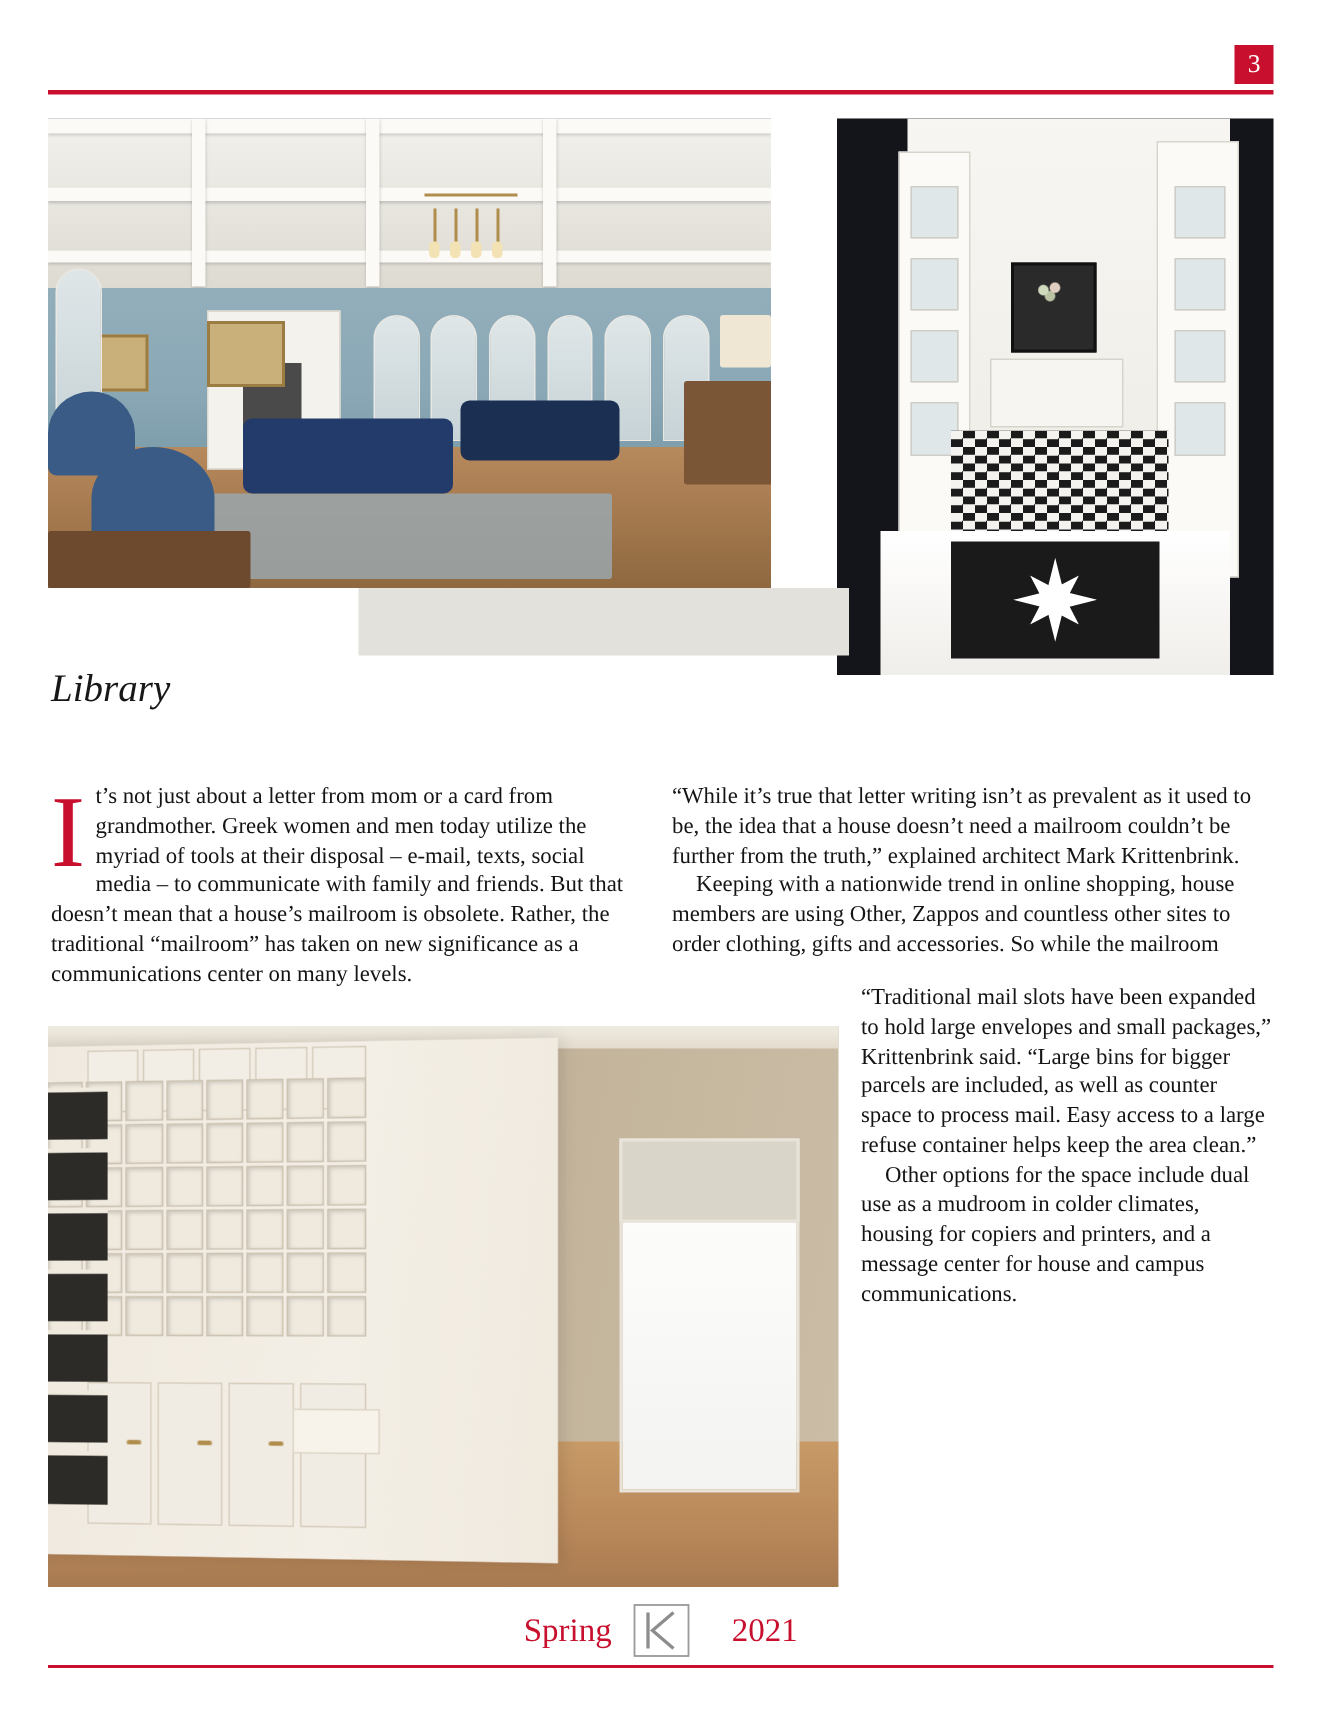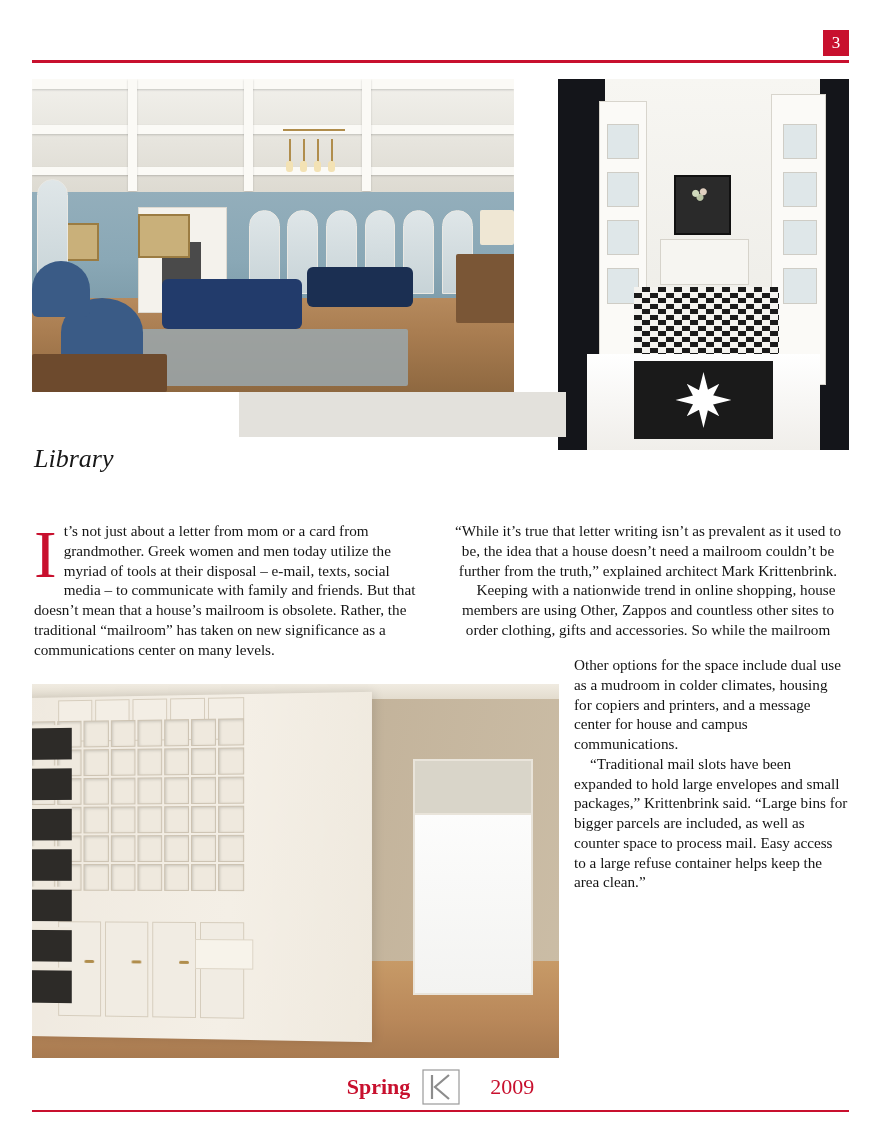--- a/index.html
+++ b/index.html
@@ -244,21 +244,20 @@
     line-height: 0.80;
     color: #c8102e;
     padding: 4px 7px 0 0;
     margin-top: 2px;
   }
 
   .col-right-top {
     top: 521px;
     left: 448px;
     width: 400px;
-    text-align: center;
   }
   .col-right-bottom {
     top: 655px;
     left: 574px;
     width: 274px;
   }
 
   
   .photo-mailroom {
     position: absolute;
@@ -369,21 +368,21 @@
   }
   .footer-text {
     position: absolute;
     left: 0; right: 0;
     bottom: 12px;
     text-align: center;
     font-family: "Liberation Serif", serif;
     font-size: 22px;
     color: #c8102e;
   }
-  .footer-season { margin-right: 36px; font-weight: bold; }
+  .footer-season { margin-right: 36px; }
   .footer-year { margin-left: 44px; }
   .footer-logo {
     position: absolute;
     left: 50%;
     transform: translateX(-50%);
     bottom: 6px;
     width: 40px;
     height: 38px;
   }
 </style>
@@ -476,22 +475,22 @@
     <span class="dropcap">I</span>
     <p>t’s not just about a letter from mom or a card from grandmother. Greek women and men today utilize the myriad of tools at their disposal – e-mail, texts, social media – to communicate with family and friends. But that doesn’t mean that a house’s mailroom is obsolete. Rather, the traditional “mailroom” has taken on new significance as a communications center on many levels.</p>
   </div>
 
   <div class="col col-right-top">
     <p>“While it’s true that letter writing isn’t as prevalent as it used to be, the idea that a house doesn’t need a mailroom couldn’t be further from the truth,” explained architect Mark Krittenbrink.</p>
     <p>Keeping with a nationwide trend in online shopping, house members are using Other, Zappos and countless other sites to order clothing, gifts and accessories. So while the mailroom</p>
   </div>
 
   <div class="col col-right-bottom">
+    <p>“Traditional mail slots have been expanded to hold large envelopes and small packages,” Krittenbrink said. “Large bins for bigger parcels are included, as well as counter space to process mail. Easy access to a large refuse container helps keep the area clean.”</p>
     <p>Other options for the space include dual use as a mudroom in colder climates, housing for copiers and printers, and a message center for house and campus communications.</p>
-    <p>“Traditional mail slots have been expanded to hold large envelopes and small packages,” Krittenbrink said. “Large bins for bigger parcels are included, as well as counter space to process mail. Easy access to a large refuse container helps keep the area clean.”</p>
   </div>
 
   <div class="photo-mailroom">
     <div class="mr-wall"></div>
     <div class="mr-crown"></div>
     <div class="mr-floor"></div>
 
     <div class="mr-unit">
       <div class="mr-uppers">
         <div class="mr-upper"></div>
@@ -567,21 +566,21 @@
       </div>
       <div class="mr-bench"></div>
     </div>
 
     <div class="mr-window"></div>
     <div class="mr-shade"></div>
   </div>
 
   <div class="footer">
     <div class="footer-text">
-      <span class="footer-season">Spring</span><span class="footer-year">2009</span>
+      <span class="footer-season">Spring</span><span class="footer-year">2021</span>
     </div>
     <svg class="footer-logo" viewBox="0 0 40 38">
       <rect x="2" y="2" width="36" height="34" fill="none" stroke="#9a9a9a" stroke-width="1.2"></rect>
       <path d="M11 7 L11 31" stroke="#8d8d8d" stroke-width="2.2" fill="none"></path>
       <path d="M28 7 L14 19 L28 31" stroke="#8d8d8d" stroke-width="2.2" fill="none"></path>
     </svg>
     <div class="footer-rule"></div>
   </div>
 
 </div>

